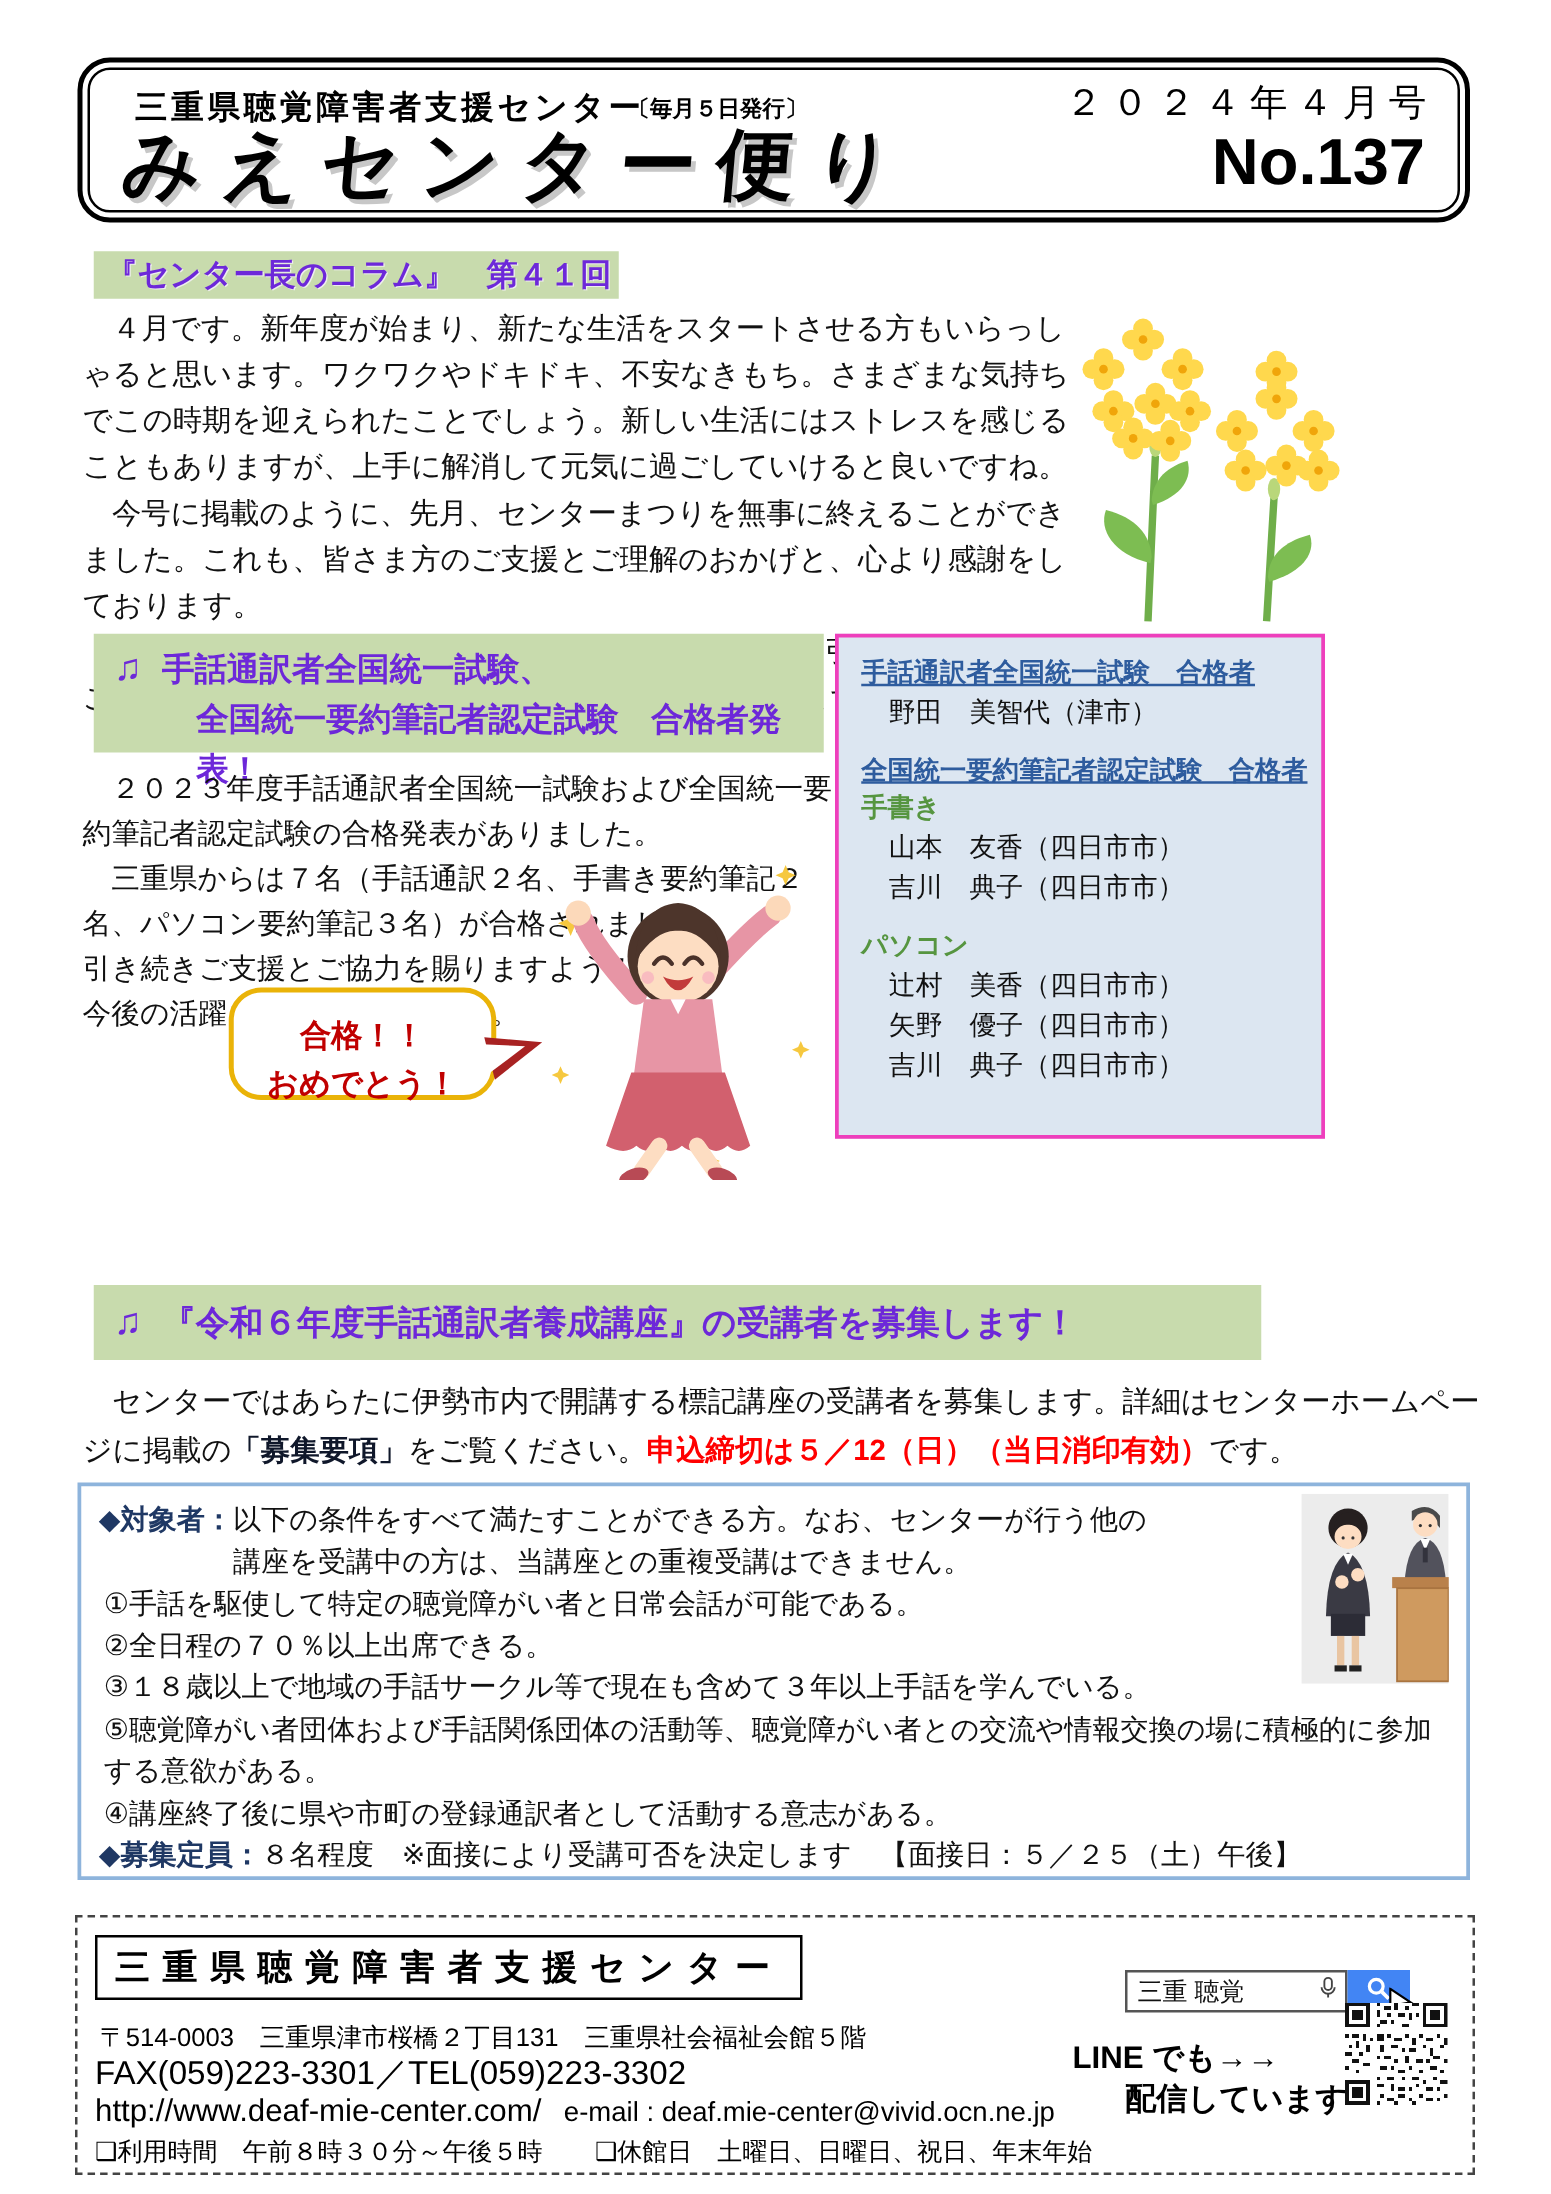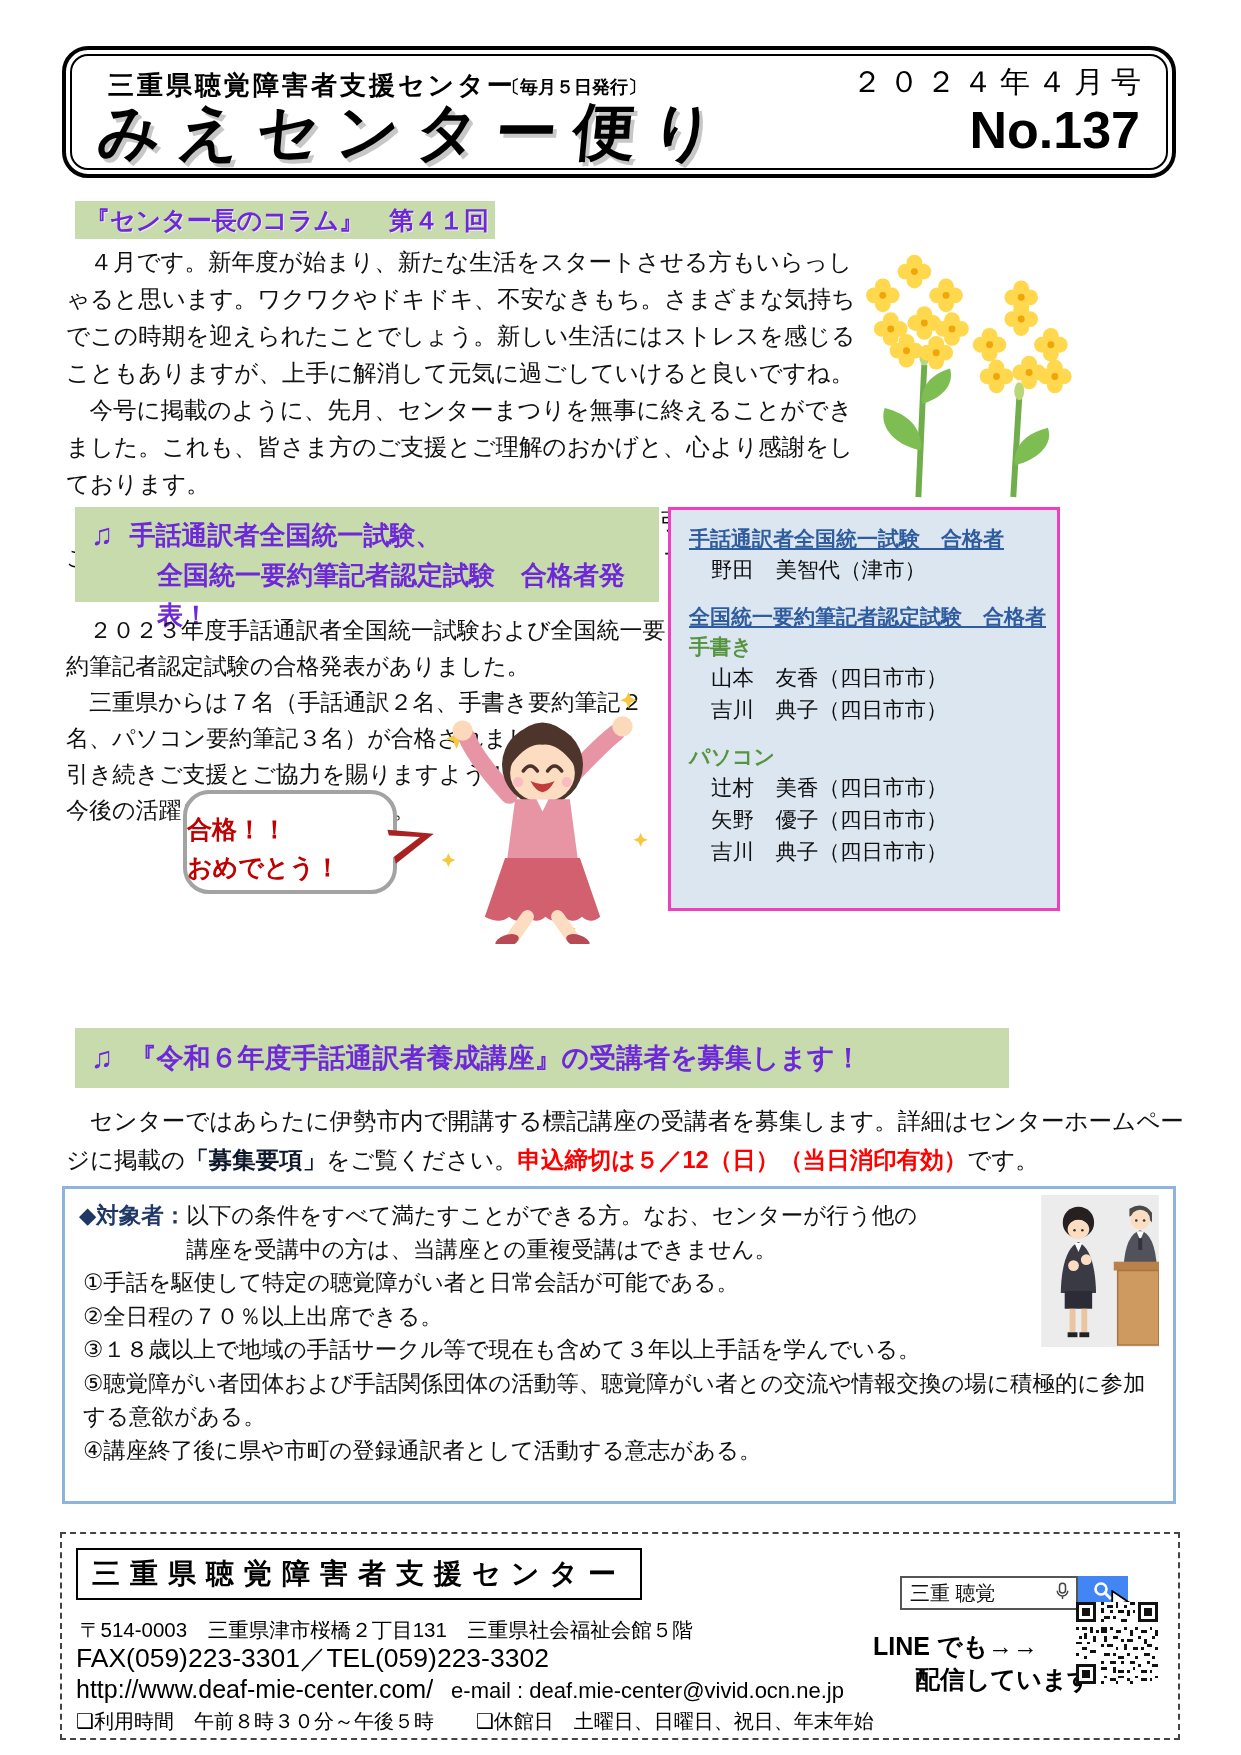--- a/index.html
+++ b/index.html
@@ -41,22 +41,22 @@
 
   .pass-box { position:absolute; left:668px; top:507px; width:392px; height:404px;
     background:#dce6f1; border:3.5px solid #ee3fbc; padding:14px 8px 0 18px; }
   .pb-title { color:#2e5c9e; font-weight:bold; font-size:21px; line-height:30px;text-decoration:underline; }
   .pb-sub-hand { color:#569540; font-weight:bold; font-size:21px; line-height:30px; }
   .pb-sub-pc { color:#569540; font-weight:bold; font-size:21px; line-height:30px; }
   .pb-name { font-size:21.5px; line-height:32px; padding-left:22px; color:#111; }
   .pb-gap { height:16px; }
 
   
-  .bubble { position:absolute; left:183px; top:790px; width:214px; height:104px; background:#fff;
-    border:4px solid #a3a3a3; border-radius:26px; padding-top:16px; }
+  .bubble { position:absolute; left:183px; top:790px; width:214px; height:90px; background:#fff;
+    border:4px solid #eab308; border-radius:26px; text-align:center; padding-top:16px; }
   .bubble::before { content:""; position:absolute; right:-42px; top:30px; width:0; height:0;
     border-style:solid; border-color:transparent; border-left-color:#a82222;
     border-width:15px 0 20px 44px; transform:rotate(-14deg); }
   .bubble::after { content:""; position:absolute; right:-28px; top:37px; width:0; height:0;
     border-style:solid; border-color:transparent; border-left-color:#fff;
     border-width:10px 0 14px 33px; transform:rotate(-14deg); }
   .bubble div { color:#c00000; font-weight:bold; font-size:25px; line-height:38px; }
 
   .woman { position:absolute; left:425px; top:686px; }
 
@@ -87,21 +87,21 @@
   .f-hoursline { position:absolute; left:14px; top:174px; display:flex; gap:42px; font-size:20px; }
 
   .searchbox { position:absolute; left:838px; top:42px; display:flex; align-items:center; }
   .search-field { width:178px; height:34px; background:#fff; border:2px solid #555; display:flex;
     align-items:center; justify-content:space-between; padding:0 6px 0 8px; }
   .search-text { font-size:20px; color:#111; border:none; outline:none; width:130px; background:transparent;
     font-family:inherit; }
   .search-btn { width:50px; height:34px; background:#4285f4; display:flex; align-items:center; justify-content:center; }
   .cursor { position:absolute; left:210px; top:14px; }
 
-  .line-note { position:absolute; left:796px; top:96px; font-size:25px; font-weight:bold; line-height:33px;margin-left:15px; }
+  .line-note { position:absolute; left:796px; top:96px; font-size:25px; font-weight:bold; line-height:33px; }
   .line-note .l2 { padding-left:42px; }
   .qr { position:absolute; left:1014px; top:66px; }
 </style>
 </head>
 <body>
 
 <div class="page">
 
   <div class="header-box">
     <div class="header-inner">
@@ -241,20 +241,24 @@
         <span>講座を受講中の方は、当講座との重複受講はできません。</span>
       </span>
     </div>
     <div class="req-items">
       <div class="req-item">①手話を駆使して特定の聴覚障がい者と日常会話が可能である。</div>
       <div class="req-item">②全日程の７０％以上出席できる。</div>
       <div class="req-item">③１８歳以上で地域の手話サークル等で現在も含めて３年以上手話を学んでいる。</div>
       <div class="req-item">⑤聴覚障がい者団体および手話関係団体の活動等、聴覚障がい者との交流や情報交換の場に積極的に参加する意欲がある。</div>
       <div class="req-item">④講座終了後に県や市町の登録通訳者として活動する意志がある。</div>
     </div>
+    <div class="req-capacity">
+      <span class="req-label">◆募集定員：</span>
+      <span>８名程度　※面接により受講可否を決定します　【面接日：５／２５（土）午後】</span>
+    </div>
     <div class="interp">
       <svg width="118" height="152" viewBox="0 0 120 155">
         <rect x="0" y="0" width="120" height="155" fill="#ececec"></rect>
         <circle cx="38" cy="28" r="16" fill="#262020"></circle>
         <ellipse cx="38" cy="35" rx="11" ry="10" fill="#fdddc2"></ellipse>
         <path d="M26 32 Q27 16 38 15 Q49 16 50 32 Q44 24 38 25 Q32 24 26 32 Z" fill="#262020"></path>
         <circle cx="34" cy="36" r="1.3" fill="#333"></circle>
           <circle cx="42" cy="36" r="1.3" fill="#333"></circle>
         <path d="M20 100 Q21 56 38 48 Q55 56 56 100 Z" fill="#3a3a44"></path>
         <path d="M34 49 L38 58 L42 49 Z" fill="#fff"></path>

